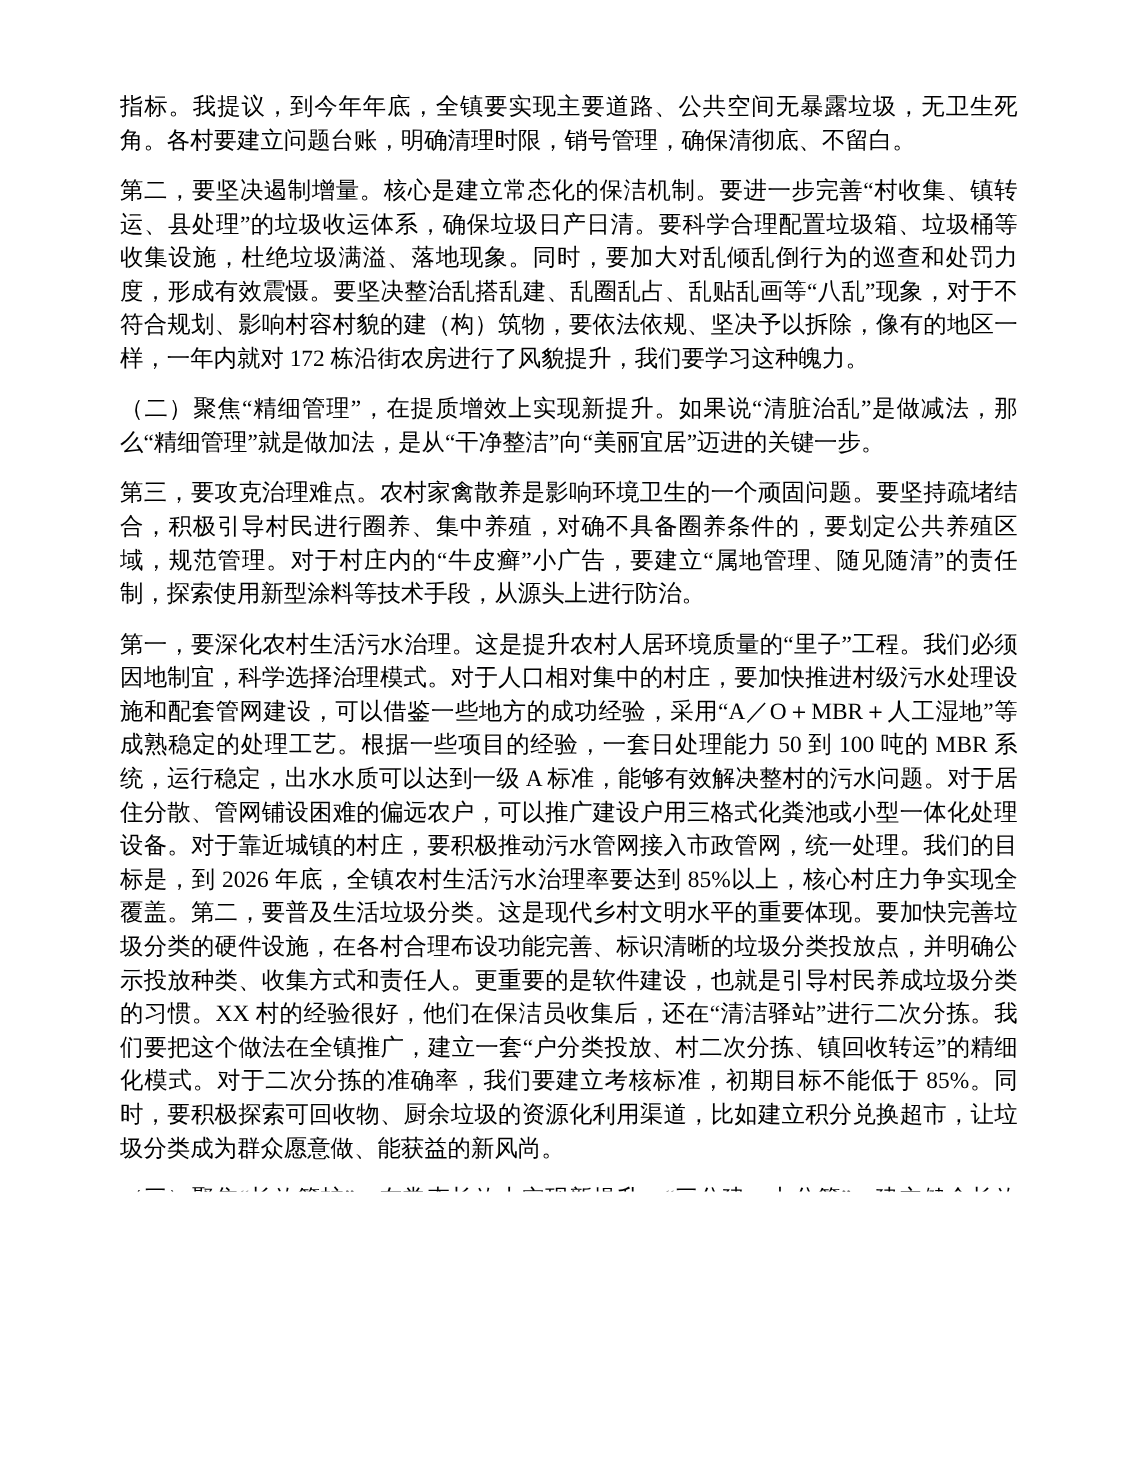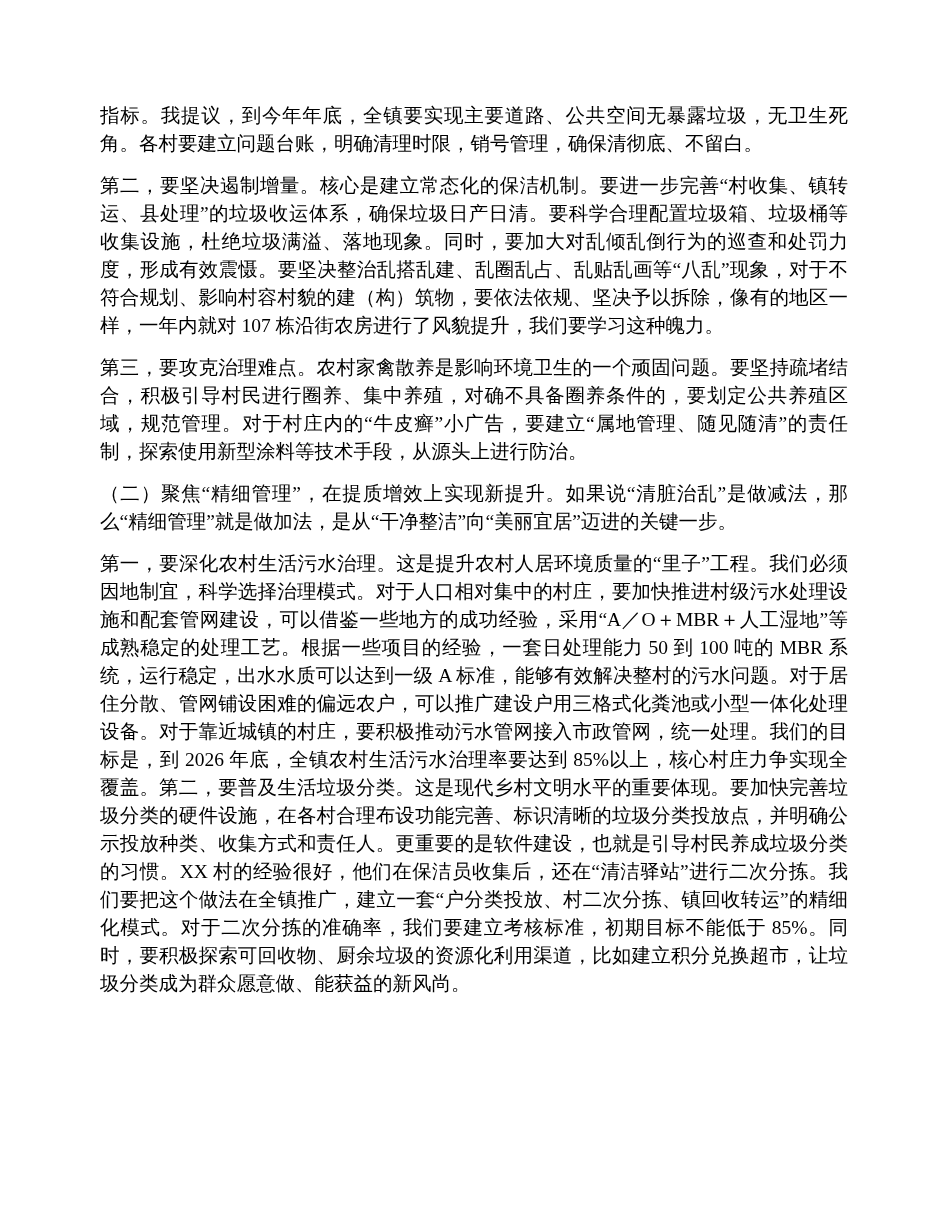--- a/index.html
+++ b/index.html
@@ -11,38 +11,38 @@
     width: 950px;
     height: 1230px;
     overflow: hidden;
     font-family: "Liberation Serif", "DejaVu Serif", serif;
   }
   .page {
     box-sizing: border-box;
     width: 950px;
     height: 993px;
     background: #ffffff;
-    padding: 102px 102px 60px 100px;
+    padding: 76px 102px 60px 100px;
     overflow: hidden;
   }
   .page p {
     margin: 0 0 14px 0;
     font-size: 19.5px;
     line-height: 28px;
     color: #000000;
     text-align: justify;
     text-justify: inter-ideograph;
     word-break: break-all;
     overflow-wrap: break-word;
   }
 </style>
 </head>
 <body>
 
 <div class="page">
   <p>指标。我提议，到今年年底，全镇要实现主要道路、公共空间无暴露垃圾，无卫生死角。各村要建立问题台账，明确清理时限，销号管理，确保清彻底、不留白。</p>
-  <p>第二，要坚决遏制增量。核心是建立常态化的保洁机制。要进一步完善“村收集、镇转运、县处理”的垃圾收运体系，确保垃圾日产日清。要科学合理配置垃圾箱、垃圾桶等收集设施，杜绝垃圾满溢、落地现象。同时，要加大对乱倾乱倒行为的巡查和处罚力度，形成有效震慑。要坚决整治乱搭乱建、乱圈乱占、乱贴乱画等“八乱”现象，对于不符合规划、影响村容村貌的建（构）筑物，要依法依规、坚决予以拆除，像有的地区一样，一年内就对 107 栋沿街农房进行了风貌提升，我们要学习这种魄力。</p>
+  <p>第二，要坚决遏制增量。核心是建立常态化的保洁机制。要进一步完善“村收集、镇转运、县处理”的垃圾收运体系，确保垃圾日产日清。要科学合理配置垃圾箱、垃圾桶等收集设施，杜绝垃圾满溢、落地现象。同时，要加大对乱倾乱倒行为的巡查和处罚力度，形成有效震慑。要坚决整治乱搭乱建、乱圈乱占、乱贴乱画等“八乱”现象，对于不符合规划、影响村容村貌的建（构）筑物，要依法依规、坚决予以拆除，像有的地区一样，一年内就对 172 栋沿街农房进行了风貌提升，我们要学习这种魄力。</p>
+  <p>（二）聚焦“精细管理”，在提质增效上实现新提升。如果说“清脏治乱”是做减法，那么“精细管理”就是做加法，是从“干净整洁”向“美丽宜居”迈进的关键一步。</p>
   <p>第三，要攻克治理难点。农村家禽散养是影响环境卫生的一个顽固问题。要坚持疏堵结合，积极引导村民进行圈养、集中养殖，对确不具备圈养条件的，要划定公共养殖区域，规范管理。对于村庄内的“牛皮癣”小广告，要建立“属地管理、随见随清”的责任制，探索使用新型涂料等技术手段，从源头上进行防治。</p>
-  <p>（二）聚焦“精细管理”，在提质增效上实现新提升。如果说“清脏治乱”是做减法，那么“精细管理”就是做加法，是从“干净整洁”向“美丽宜居”迈进的关键一步。</p>
   <p>第一，要深化农村生活污水治理。这是提升农村人居环境质量的“里子”工程。我们必须因地制宜，科学选择治理模式。对于人口相对集中的村庄，要加快推进村级污水处理设施和配套管网建设，可以借鉴一些地方的成功经验，采用“A／O＋MBR＋人工湿地”等成熟稳定的处理工艺。根据一些项目的经验，一套日处理能力 50 到 100 吨的 MBR 系统，运行稳定，出水水质可以达到一级 A 标准，能够有效解决整村的污水问题。对于居住分散、管网铺设困难的偏远农户，可以推广建设户用三格式化粪池或小型一体化处理设备。对于靠近城镇的村庄，要积极推动污水管网接入市政管网，统一处理。我们的目标是，到 2026 年底，全镇农村生活污水治理率要达到 85%以上，核心村庄力争实现全覆盖。第二，要普及生活垃圾分类。这是现代乡村文明水平的重要体现。要加快完善垃圾分类的硬件设施，在各村合理布设功能完善、标识清晰的垃圾分类投放点，并明确公示投放种类、收集方式和责任人。更重要的是软件建设，也就是引导村民养成垃圾分类的习惯。XX 村的经验很好，他们在保洁员收集后，还在“清洁驿站”进行二次分拣。我们要把这个做法在全镇推广，建立一套“户分类投放、村二次分拣、镇回收转运”的精细化模式。对于二次分拣的准确率，我们要建立考核标准，初期目标不能低于 85%。同时，要积极探索可回收物、厨余垃圾的资源化利用渠道，比如建立积分兑换超市，让垃圾分类成为群众愿意做、能获益的新风尚。</p>
   <p>（三）聚焦“长效管护”，在常态长效上实现新提升。“三分建、七分管”，建立健全长效管护机制，是巩固整治成果、防止问题反弹的根本保障。我们必须下大力气，把制度的“笼子”扎紧扎牢。</p>
 
 </div>
 
 </body></html>

